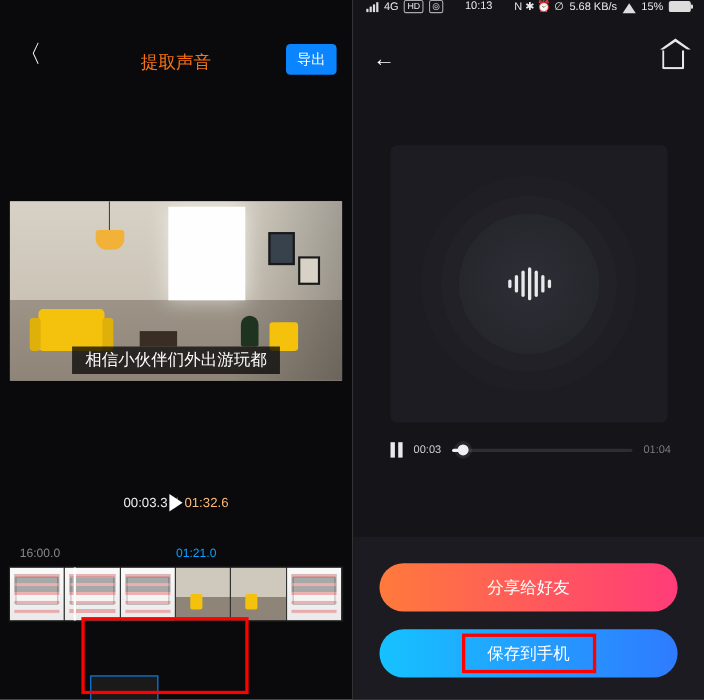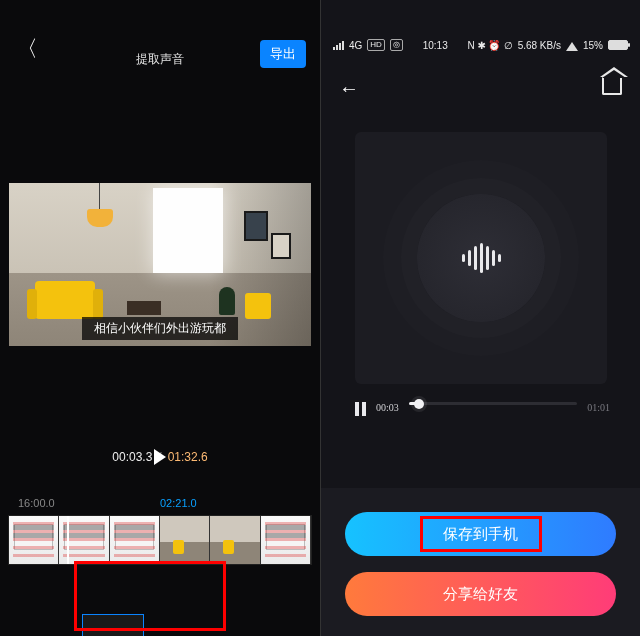--- a/index.html
+++ b/index.html
@@ -30,22 +30,22 @@
     position: relative;
   }
   .back-arrow {
     color: #fff;
     font-size: 22px;
     position: absolute;
     left: 16px;
     bottom: 14px;
   }
   .title {
-    color: #e5e5e5;
-    font-size: 12px;
+    color: #f97316;
+    font-size: 16px;
     font-weight: 500;
     width: 100%;
     text-align: center;
   }
   .export-btn {
     position: absolute;
     right: 14px;
     bottom: 10px;
     background: #0a84ff;
     color: #fff;
@@ -78,21 +78,21 @@
   .art1 { position:absolute; left:235px; top:28px; width:24px; height:30px; background:#38424c; border:2px solid #1a1a1a;}
   .art2 { position:absolute; left:262px; top:50px; width:20px; height:26px; background:#d8d2c6; border:2px solid #1a1a1a;}
   .plant { position:absolute; left:210px; top:104px; width:16px; height:28px; background:#1e3320; border-radius:8px 8px 2px 2px;}
   .chair { position:absolute; left:236px; top:110px; width:26px; height:26px; background:#f4c20d; border-radius:3px;}
   .subtitle-box {
     position:absolute;
     left:50%; transform:translateX(-50%);
     bottom:6px;
     background: rgba(0,0,0,0.72);
     color:#fff;
-    font-size:12px;
+    font-size:15px;
     padding:3px 12px;
     white-space: nowrap;
   }
 
   .time-row {
     position: absolute;
     top: 450px;
     left: 0; right: 0;
     display: flex;
     align-items: center;
@@ -166,26 +166,25 @@
     display:flex; align-items:center; justify-content:center;
     font-size:12px;
     margin-top:44px;
   }
   .fmt.active { border:1px solid #0a84ff; color:#0a84ff; background:#1a1a1a; }
 
   
   .status-bar {
     height:26px;
     display:flex;
-    align-items:center;
+    align-items:flex-start;
     justify-content:space-between;
     padding:0 12px;
     color:#eaeaea;
     font-size:10px;
-    margin-top:32px;
   }
   .status-left, .status-right { display:flex; align-items:center; gap:5px; }
   .pill { border:1px solid #aaa; border-radius:2px; padding:0 2px; font-size:8px; line-height:10px;}
   .sigbars { display:inline-flex; align-items:flex-end; gap:1px; }
   .sigbars i { width:2px; background:#ddd; display:block; }
   .sigbars i:nth-child(1){height:3px}.sigbars i:nth-child(2){height:5px}.sigbars i:nth-child(3){height:7px}.sigbars i:nth-child(4){height:9px}
   .wifi { width:12px;height:12px;position:relative; }
   .wifi::before{content:"";position:absolute;left:0;right:0;bottom:0;height:0;border-left:6px solid transparent;border-right:6px solid transparent;border-bottom:9px solid #ddd;}
   .battery { width:20px;height:10px;border:1px solid #ddd;border-radius:2px;position:relative;background:#ddd;}
   .battery::after{content:"";position:absolute;right:-3px;top:2px;width:2px;height:4px;background:#ddd;border-radius:1px;}
@@ -217,22 +216,22 @@
   }
   .wave { display:flex; gap:3px; align-items:center; }
   .wave i { width:3px; background:#e9e9ec; border-radius:2px; display:block;}
   .wave i:nth-child(1){height:8px}.wave i:nth-child(2){height:16px}.wave i:nth-child(3){height:24px}
   .wave i:nth-child(4){height:30px}.wave i:nth-child(5){height:24px}.wave i:nth-child(6){height:16px}.wave i:nth-child(7){height:8px}
 
   .player-row {
     position:absolute;
     left:34px; right:30px;
     top:402px;
-    display:flex; gap:10px;
-    color:#cfcfd3; font-size:10px;font-family:Liberation Serif, serif;
+    display:flex; align-items:center; gap:10px;
+    color:#cfcfd3; font-size:10px;
   }
   .pause-icon { display:flex; gap:3px; }
   .pause-icon i { width:4px;height:14px;background:#e9e9ec;display:block; }
   .progress { flex:1; height:3px; background:#2d2d33; border-radius:2px; position:relative; }
   .progress .knob{position:absolute;left:6%;top:50%;transform:translate(-50%,-50%);width:10px;height:10px;border-radius:50%;background:#f0f0f3;box-shadow:0 0 0 3px rgba(255,255,255,0.08);}
   .progress .fill{position:absolute;left:0;top:0;bottom:0;width:6%;background:#f0f0f3;border-radius:2px;}
   .tdur { color:#7a7a80; }
 
   .btn-area {
     position:absolute;
@@ -285,21 +284,21 @@
   <div class="time-row">
     <span>00:03.3</span>
     <span class="sep">/</span>
     <span class="dur">01:32.6</span>
     <div class="play-icon"></div>
   </div>
 
   <div class="track-zone">
     <div class="track-labels">
       <span>16:00.0</span>
-      <span class="active">02:21.0</span>
+      <span class="active">01:21.0</span>
       <span></span>
     </div>
     <div class="strip">
       <div class="thumb screenshot">
           <div class="mini-mon"></div>
         </div>
       <div class="thumb screenshot">
           <div class="mini-mon"></div>
         </div>
       <div class="thumb screenshot">
@@ -365,25 +364,25 @@
   <div class="player-row">
     <div class="pause-icon">
         <i></i>
         <i></i>
       </div>
     <span>00:03</span>
     <div class="progress">
       <div class="fill"></div>
         <div class="knob"></div>
     </div>
-    <span class="tdur">01:01</span>
+    <span class="tdur">01:04</span>
   </div>
 
   <div class="btn-area">
+    <div class="big-btn share-btn">
+      <span>分享给好友</span>
+    </div>
     <div class="big-btn save-btn">
       <span>保存到手机</span>
       <div class="red-box-2"></div>
     </div>
-    <div class="big-btn share-btn">
-      <span>分享给好友</span>
-    </div>
   </div>
 </div>
 
 </body></html>

